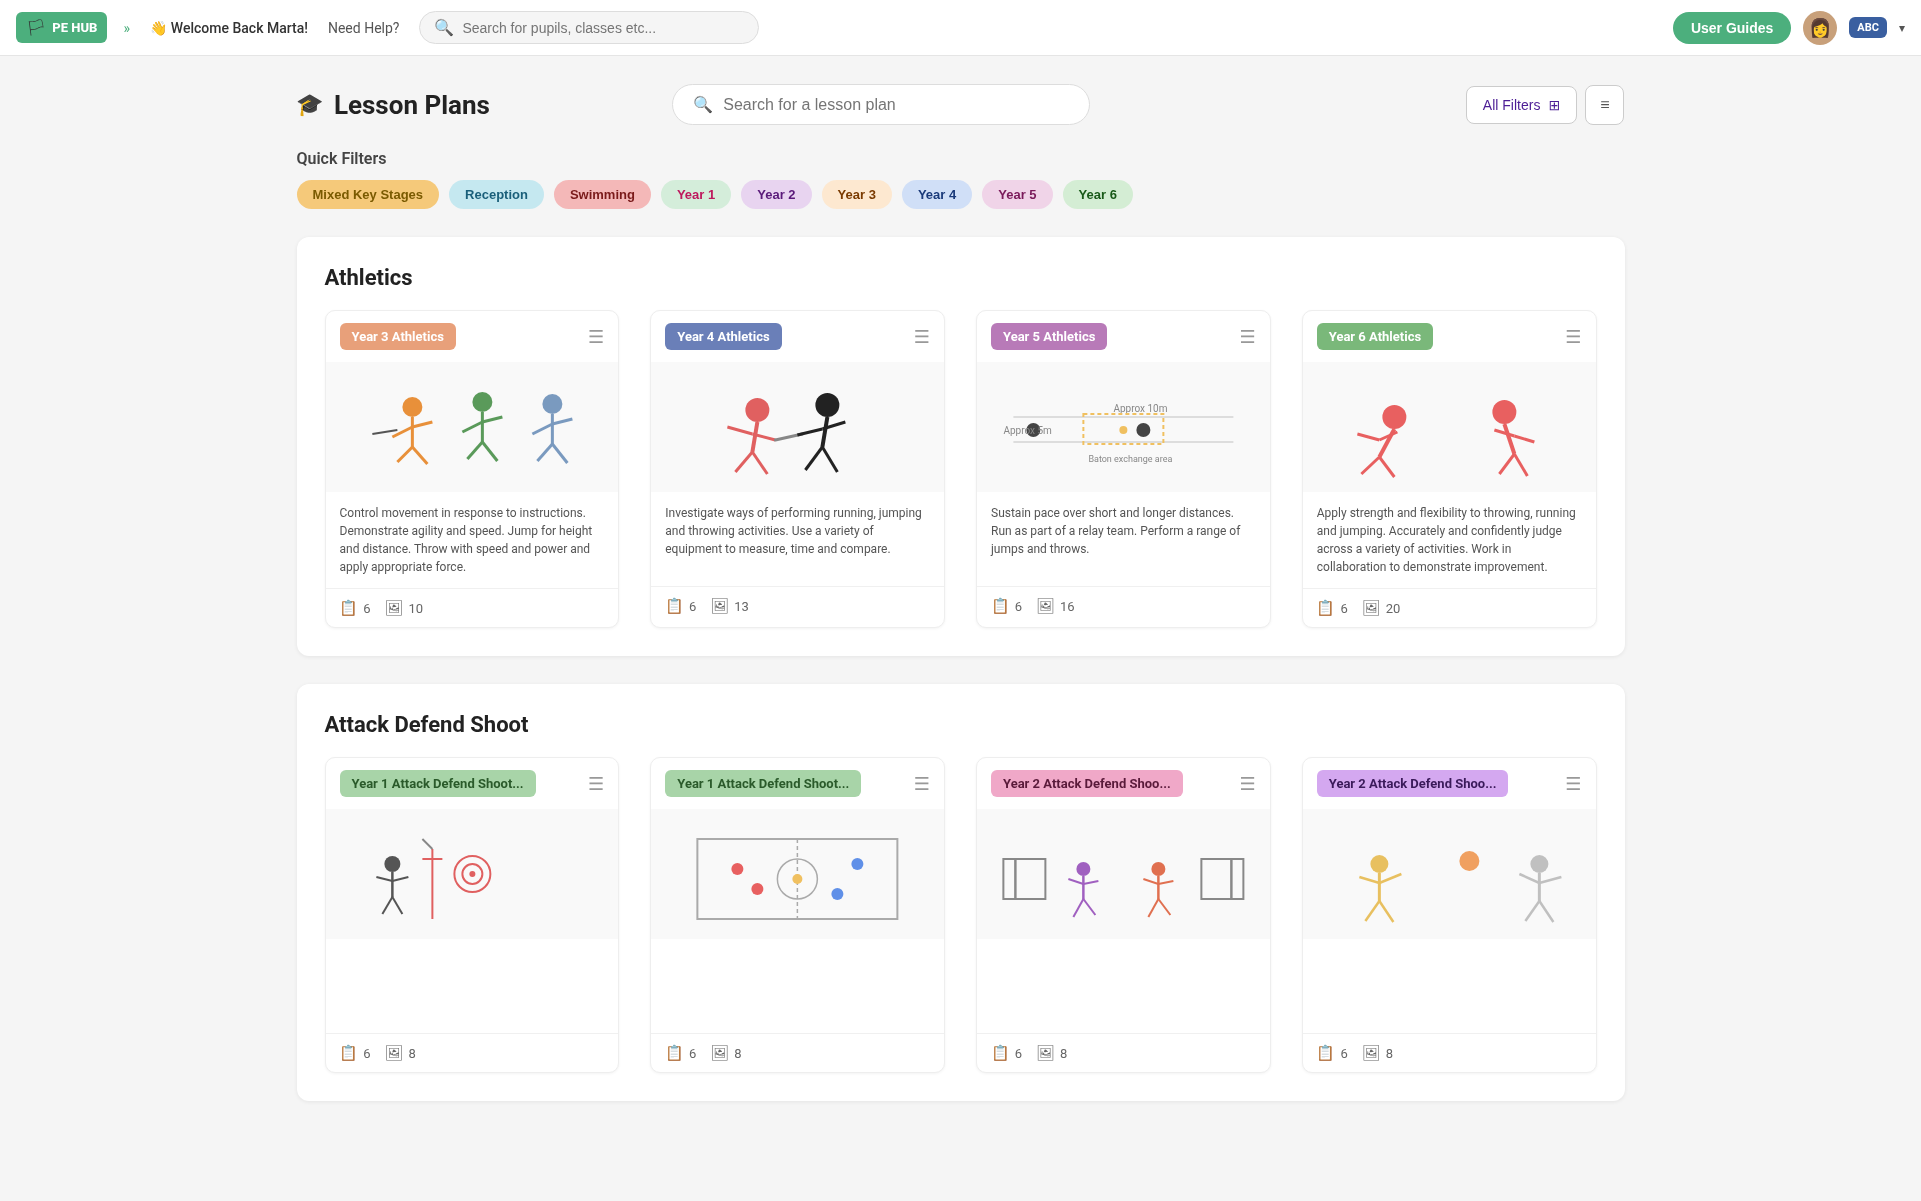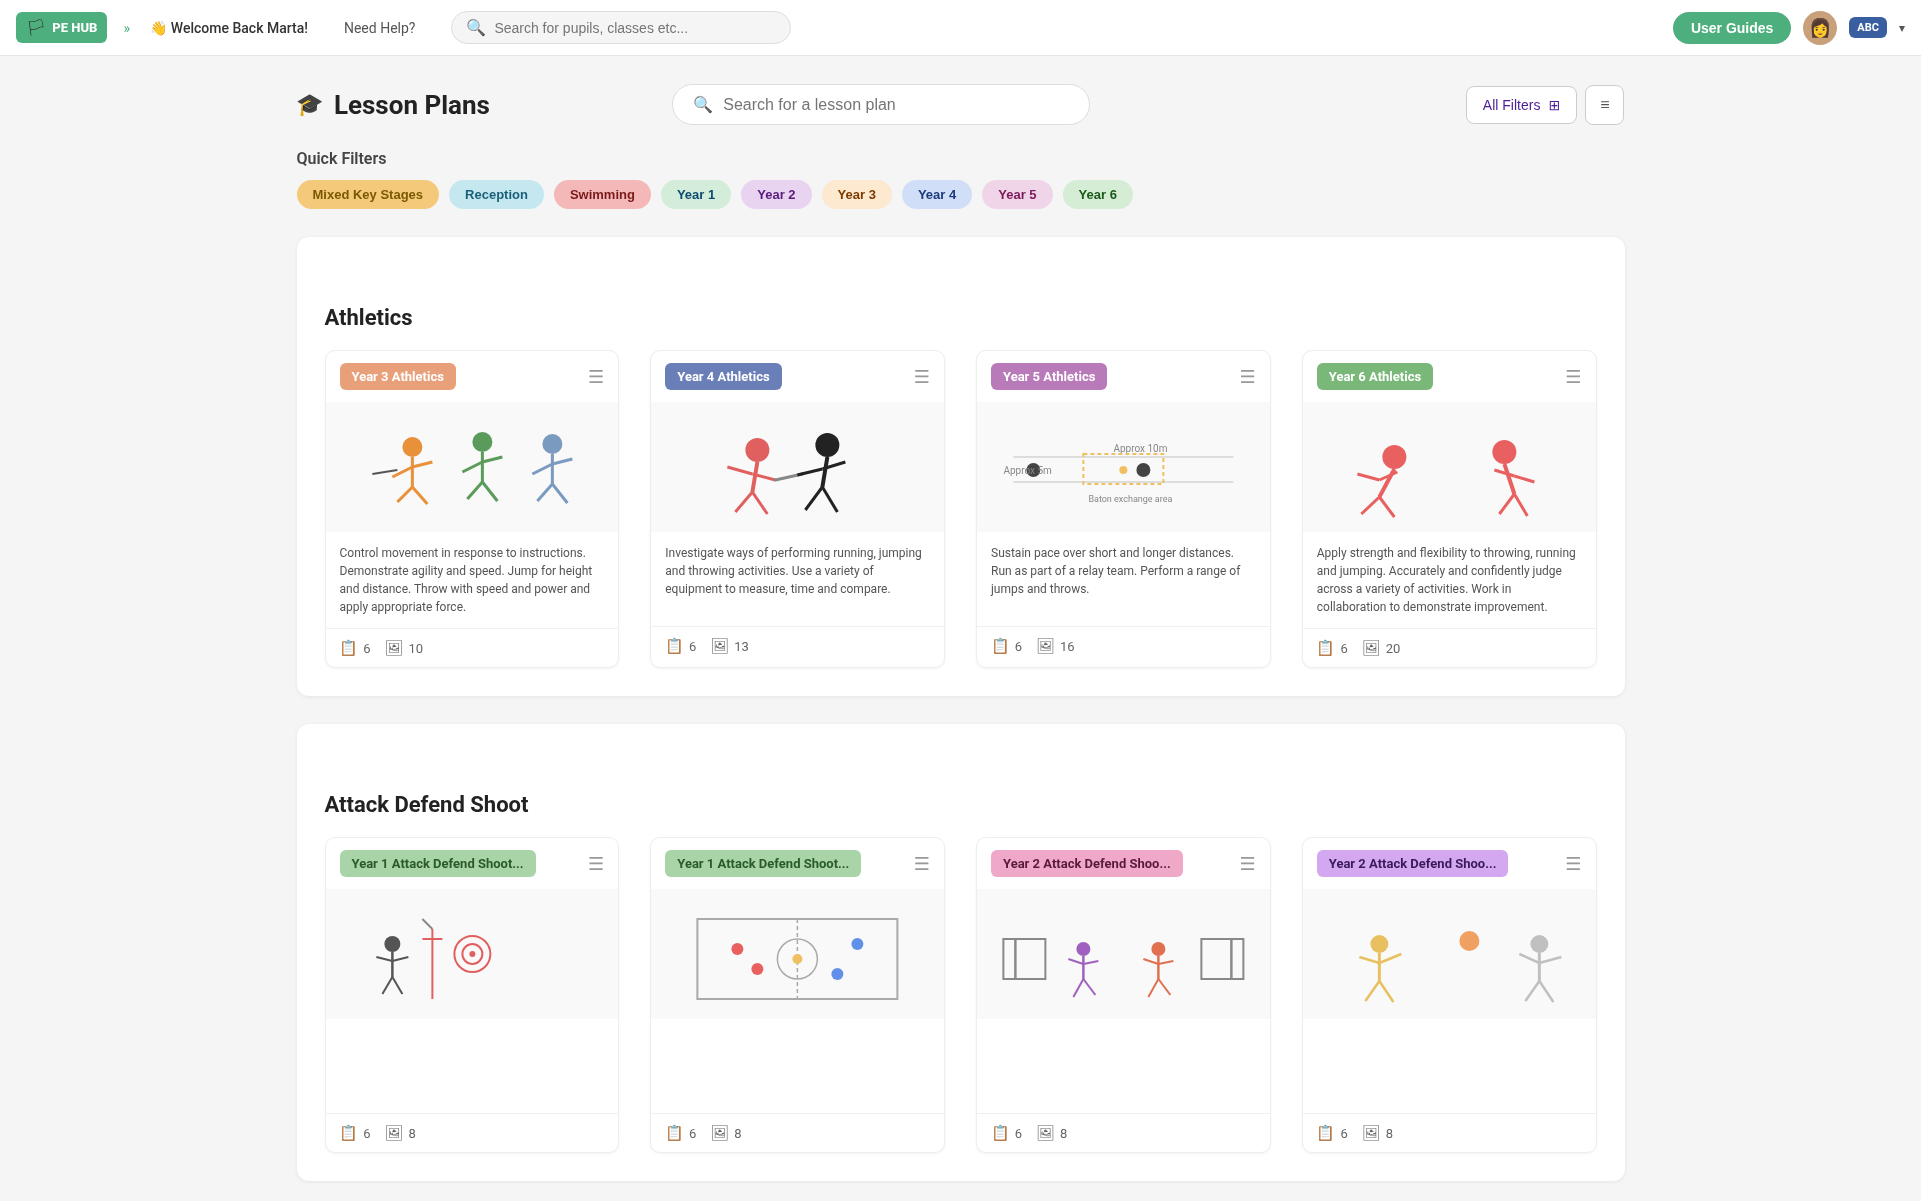--- a/index.html
+++ b/index.html
@@ -4,21 +4,21 @@
   <style>
     * { box-sizing: border-box; margin: 0; padding: 0; }
     body { font-family: -apple-system, BlinkMacSystemFont, 'Segoe UI', Roboto, sans-serif; background: #f5f5f5; color: #333; }
 
     
     .nav { display: flex; align-items: center; background: #fff; height: 56px; padding: 0 16px; border-bottom: 1px solid #e5e5e5; gap: 12px; }
     .nav-logo { background: #4caf7d; border-radius: 6px; padding: 6px 10px; display: flex; align-items: center; gap: 6px; }
     .nav-logo-text { color: #fff; font-weight: 800; font-size: 13px; }
     .nav-chevrons { color: #4caf7d; font-size: 14px; margin-left: 4px; }
     .nav-welcome { font-size: 14px; font-weight: 500; margin-left: 8px; flex: 0 0 auto; }
-    .nav-help { color: #555; font-size: 14px; margin: 0 24px; }
+    .nav-help { color: #555; font-size: 14px; margin: 0 8px; }
     .nav-search { display: flex; align-items: center; background: #f5f5f5; border: 1px solid #ddd; border-radius: 20px; padding: 6px 14px; gap: 8px; flex: 1; max-width: 340px; }
     .nav-search input { border: none; background: transparent; outline: none; font-size: 14px; width: 100%; color: #555; }
     .nav-spacer { flex: 1; }
     .nav-user-guide { background: #4caf7d; color: #fff; border: none; border-radius: 20px; padding: 8px 18px; font-size: 14px; font-weight: 600; cursor: pointer; }
     .nav-avatar { width: 34px; height: 34px; border-radius: 50%; background: #c8a07a; overflow: hidden; display: flex; align-items: center; justify-content: center; }
     .nav-avatar-img { font-size: 18px; }
     .nav-school-badge { background: #3a5fa0; color: #fff; border-radius: 6px; padding: 4px 8px; font-size: 11px; font-weight: 700; }
     .nav-dropdown-arrow { color: #555; font-size: 12px; }
 
     
@@ -35,30 +35,30 @@
     .sort-btn { border: 1px solid #ccc; border-radius: 8px; padding: 10px 14px; background: #fff; cursor: pointer; font-size: 16px; color: #555; }
 
     
     .quick-filters-section { margin-bottom: 28px; }
     .quick-filters-label { font-size: 16px; font-weight: 600; color: #444; margin-bottom: 12px; }
     .quick-filters { display: flex; gap: 10px; flex-wrap: wrap; }
     .filter-chip { border-radius: 20px; padding: 7px 16px; font-size: 13px; font-weight: 600; cursor: pointer; border: none; text-align: right; }
     .chip-mixed { background: #f5c97a; color: #7a5a00; }
     .chip-reception { background: #c5e8f0; color: #1a5f7a; }
     .chip-swimming { background: #f4b8b8; color: #7a1a1a; }
-    .chip-year1 { background: #d4edda; color: #0c4a6e; }
+    .chip-year1 { background: #d4edda; color: #be185d; }
     .chip-year2 { background: #e8d4f0; color: #5a1a7a; }
     .chip-year3 { background: #fde8d0; color: #7a3a00; }
     .chip-year4 { background: #d0dff7; color: #1a3a7a; }
     .chip-year5 { background: #f0d4e8; color: #7a1a5a; }
     .chip-year6 { background: #d4edd4; color: #1a5a1a; }
 
     
     .section { background: #fff; border-radius: 12px; padding: 28px; margin-bottom: 28px; box-shadow: 0 1px 4px rgba(0,0,0,0.07); }
-    .section-title { font-size: 22px; font-weight: 700; color: #222; margin-bottom: 20px; margin-top: 40px; }
+    .section-title { font-size: 22px; font-weight: 700; color: #222; margin-bottom: 20px; }
 
     
     .cards-grid { display: grid; grid-template-columns: repeat(4, 1fr); gap: 31px; }
 
     
     .lesson-card { border: 1px solid #eee; border-radius: 10px; overflow: hidden; background: #fff; box-shadow: 0 1px 3px rgba(0,0,0,0.05); }
     .card-header { display: flex; align-items: center; justify-content: space-between; padding: 12px 14px; }
     .card-label { border-radius: 6px; padding: 6px 12px; font-size: 13px; font-weight: 700; color: #fff; }
     .label-year3 { background: #e8a07a; }
     .label-year4 { background: #6a7fb8; }

